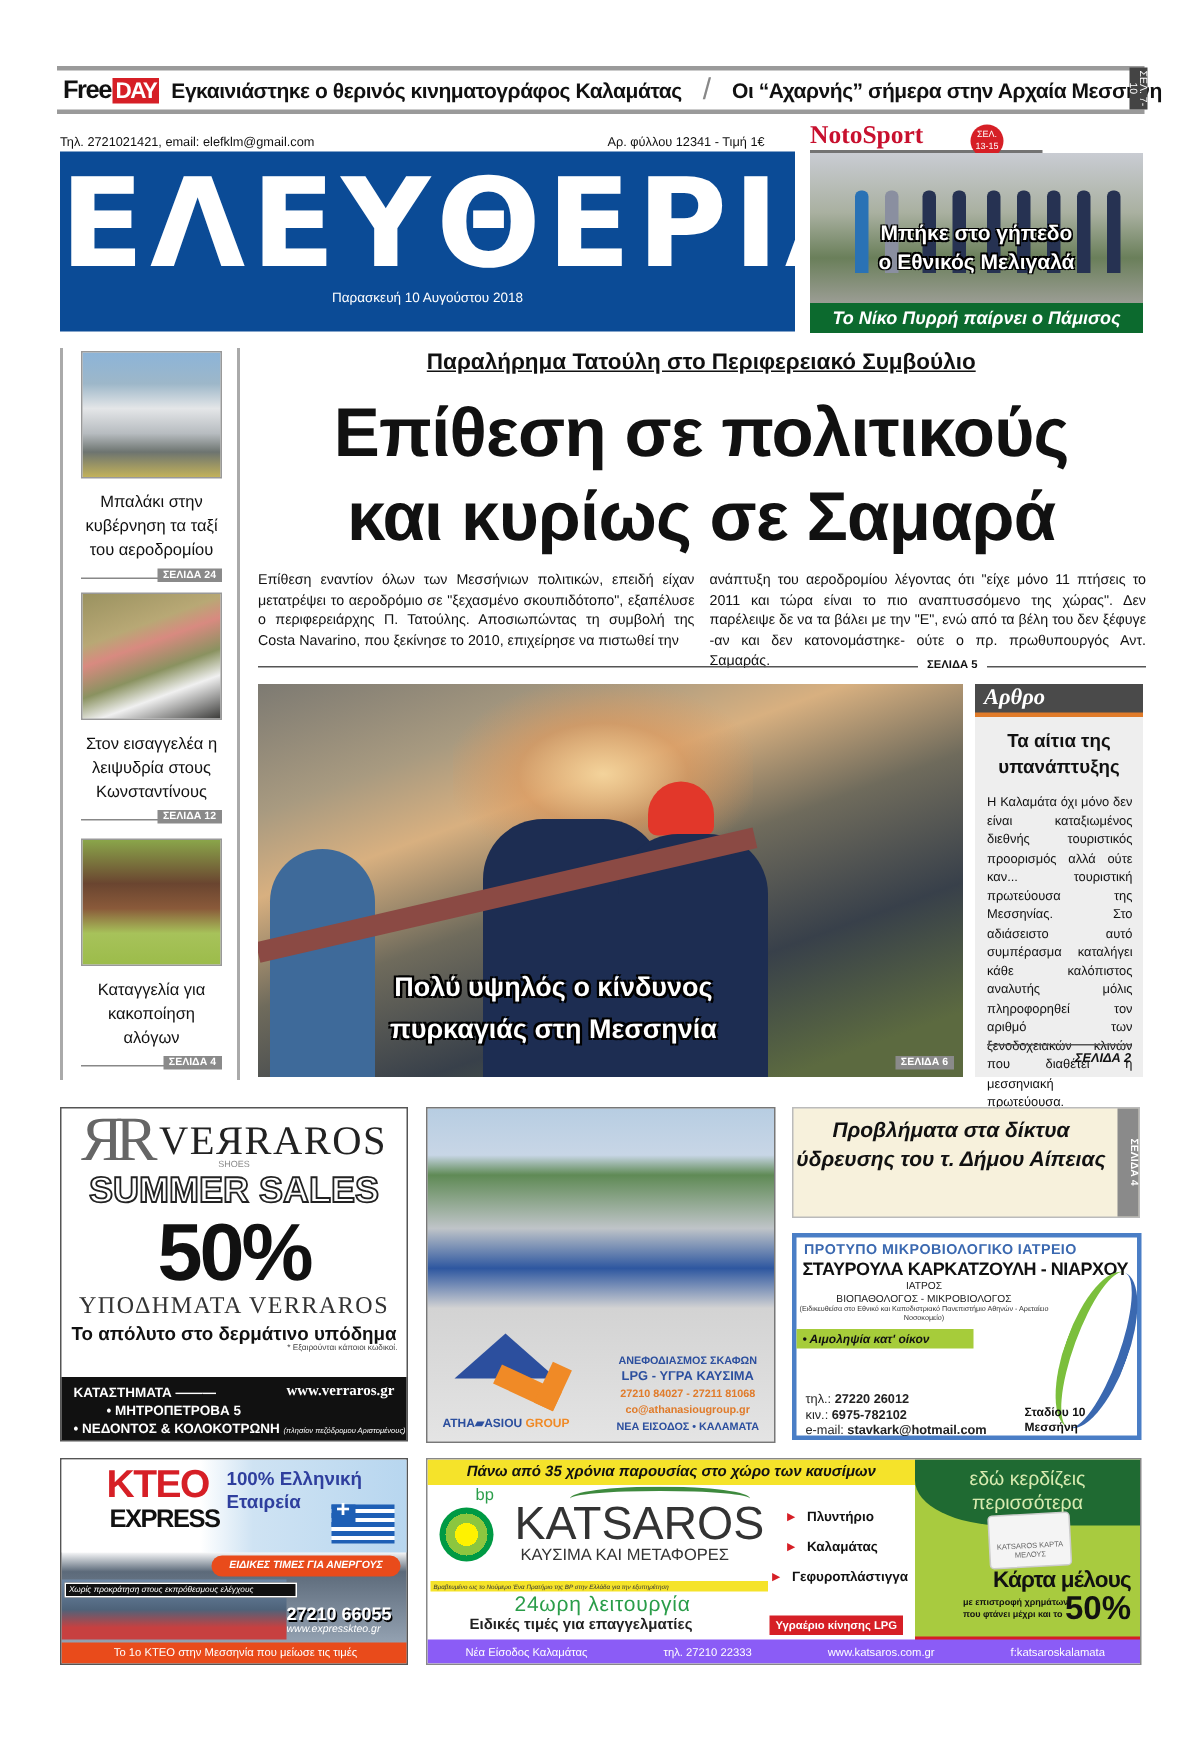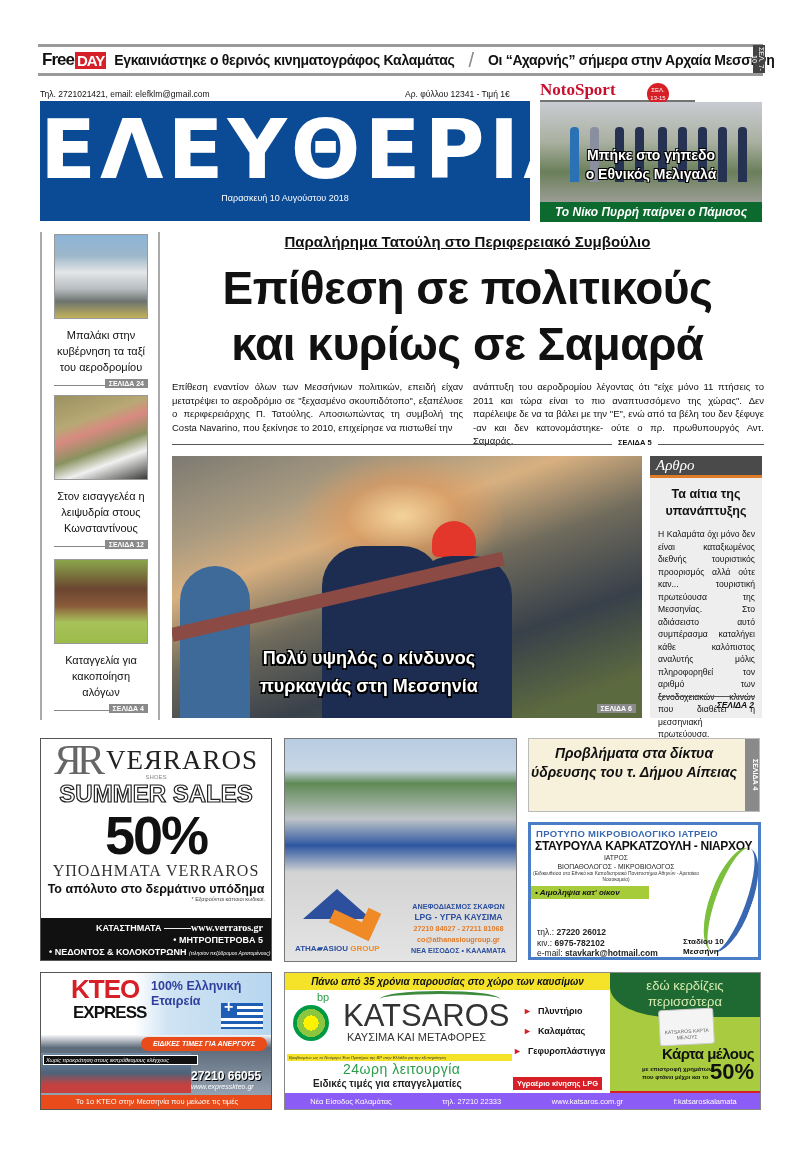--- a/index.html
+++ b/index.html
@@ -47,36 +47,36 @@
 
 #fire{left:172px;top:456px;width:470px;height:262px;overflow:hidden;background:linear-gradient(160deg,#7d7a72 0%,#a89a80 20%,#d8b080 33%,#6f6b5c 50%,#38404a 70%,#5c6a40 90%)}
 .fire-glow{position:absolute;left:130px;top:0;width:200px;height:120px;background:radial-gradient(ellipse at center,#f3d39b 0%,rgba(220,150,90,.6) 40%,rgba(0,0,0,0) 75%)}
 .hose{position:absolute;left:0;top:172px;width:340px;height:14px;background:#8b4a44;transform:rotate(-13deg);transform-origin:left center}
 .fighter{position:absolute;background:#1d2d52;border-radius:40px 40px 0 0}
 .helmet{position:absolute;width:44px;height:36px;border-radius:22px 22px 6px 6px;background:#e2372a}
 .fire-cap{position:absolute;left:88px;top:188px;color:#fff;font-weight:bold;font-size:18px;line-height:28px;text-align:center;text-shadow:1.5px 1.5px 0 #000,-1.5px -1.5px 0 #000,1.5px -1.5px 0 #000,-1.5px 1.5px 0 #000}
 .fire-sel{position:absolute;right:6px;bottom:5px;background:#8a8a8a;color:#fff;font-size:7px;padding:1px 4px;font-weight:bold}
 
 #arthro{left:650px;top:456px;width:112px;height:262px;background:#eeeeee}
-.ar-head{background:#4a4a4a;color:#fff;font-family:"Liberation Serif",serif;font-style:italic;font-weight:normal;font-size:15px;padding:1px 6px;border-bottom:3px solid #e07b2a}
+.ar-head{background:#4a4a4a;color:#fff;font-family:"Liberation Serif",serif;font-style:italic;font-weight:bold;font-size:15px;padding:1px 6px;border-bottom:3px solid #e07b2a}
 .ar-title{font-weight:bold;font-size:12.5px;text-align:center;line-height:17px;margin:8px 4px 8px}
 .ar-body{font-size:8.6px;line-height:12.5px;text-align:justify;padding:0 7px 0 8px}
 .ar-sel{position:absolute;right:8px;bottom:8px;font-size:8.5px;font-weight:bold;font-style:italic;border-top:1px solid #555;width:96px;text-align:right;padding-top:3px}
 
 #verraros{left:40px;top:738px;width:232px;height:223px;border:1px solid #555;text-align:center;background:#fff}
 .vr-logo{font-family:"Liberation Serif",serif;font-size:34px;color:#222;margin-top:3px;line-height:36px;display:flex;justify-content:center;align-items:flex-end}
 .vr-logo .big{font-size:42px;letter-spacing:-5px;color:#666}
 .vr-name{font-size:27px;letter-spacing:1px;margin-left:6px}
 .vr-shoes{font-size:6px;color:#888;margin-top:-4px}
 .vr-summer{font-weight:bold;font-size:24px;color:#fff;-webkit-text-stroke:1.2px #222;letter-spacing:0;margin-top:0}
 .vr-50{font-weight:bold;font-size:54px;line-height:54px;color:#111;letter-spacing:-2px}
 .vr-ypo{font-family:"Liberation Serif",serif;font-size:16px;color:#333;letter-spacing:1px}
 .vr-desc{font-size:12.5px;font-weight:bold;margin-top:2px}
 .vr-note{font-size:5.5px;text-align:right;padding-right:6px;color:#444}
-.vr-bottom{position:absolute;left:0;right:0;bottom:0;height:42px;background:#111;color:#fff;font-weight:bold;font-size:9px;text-align:right;padding:4px 8px;line-height:12px}
+.vr-bottom{position:absolute;left:0;right:0;bottom:0;height:42px;background:#111;color:#fff;font-weight:bold;font-size:9px;text-align:left;padding:4px 8px;line-height:12px}
 .vr-bottom .row{white-space:nowrap}
 .vr-bottom .url{font-family:"Liberation Serif",serif;font-size:10px;float:right}
 
 #athan{left:284px;top:738px;width:233px;height:224px;border:1px solid #777;background:linear-gradient(180deg,#b7cde2 0%,#c8d6e6 14%,#5f8a55 20%,#bfc4c8 36%,#2e57a0 48%,#d3d3d3 60%,#e4e4e4 100%)}
 .ath-logo{position:absolute;left:18px;top:150px;width:80px;height:50px}
 .ath-logo .blue{position:absolute;left:0;top:0;width:0;height:0;border-left:34px solid transparent;border-right:34px solid transparent;border-bottom:30px solid #2c4f9e}
 .ath-logo .org{position:absolute;left:30px;top:14px;width:44px;height:30px;border-right:14px solid #f08a26;border-bottom:14px solid #f08a26;transform:rotate(25deg)}
 .ath-brand{position:absolute;left:10px;top:205px;font-size:8px;font-weight:bold;color:#2c4f9e}
 .ath-brand span{color:#f08a26}
 .ath-info{position:absolute;right:10px;top:162px;text-align:center;font-size:7.2px;font-weight:bold;color:#2c4f9e;line-height:11px}

